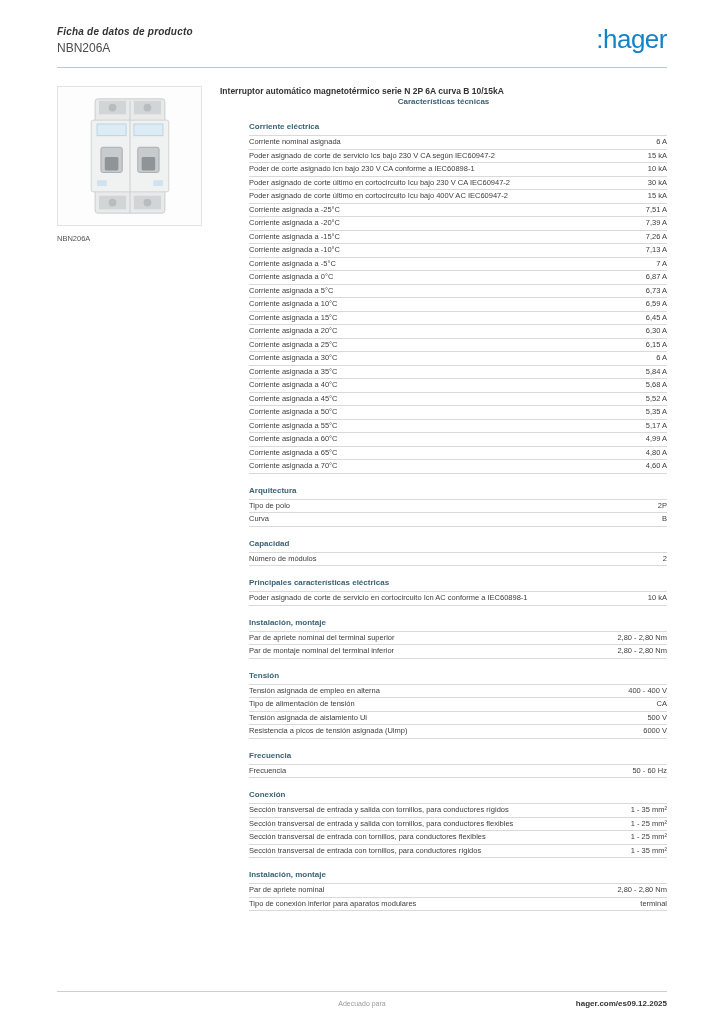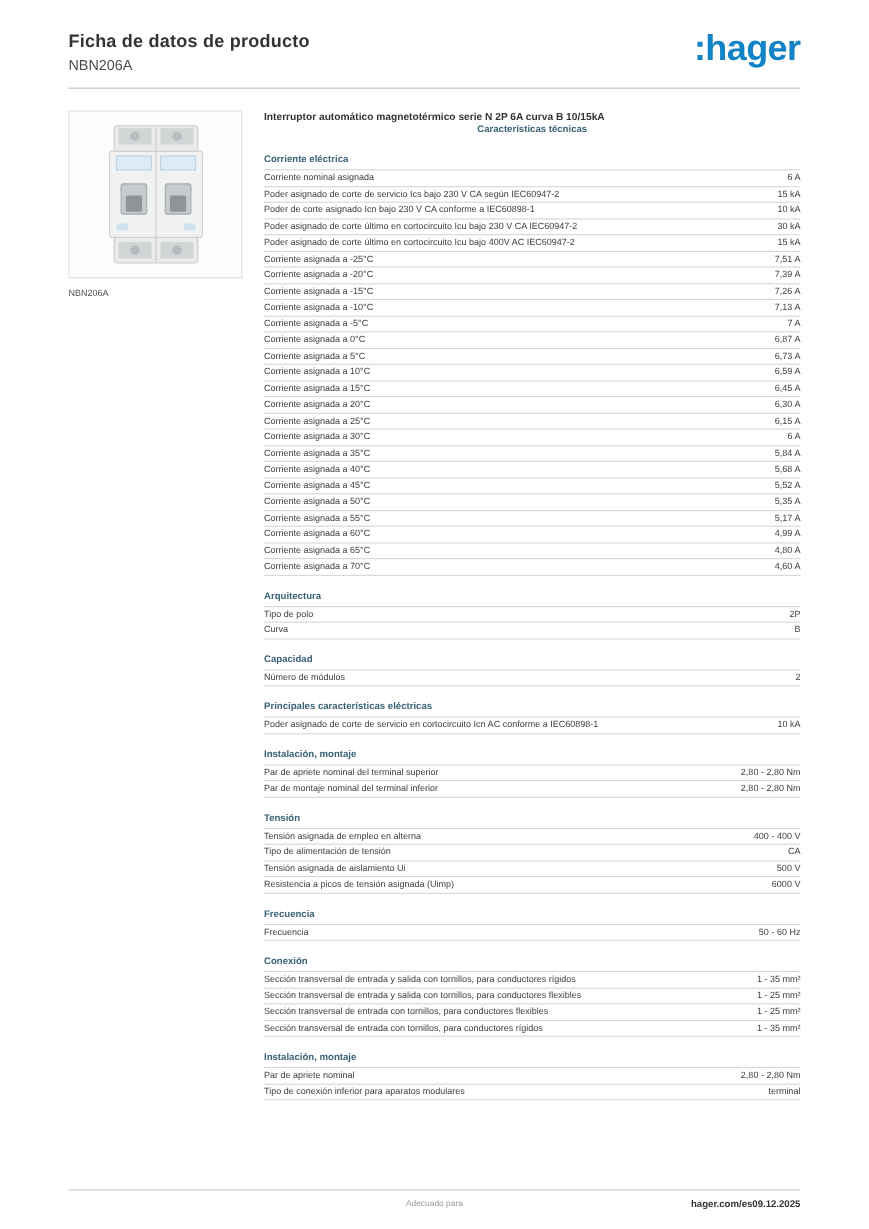--- a/index.html
+++ b/index.html
@@ -7,35 +7,35 @@
   body {
     width: 724px; height: 1024px;
     font-family: "Liberation Sans", sans-serif;
     color: #404040;
     position: relative;
     overflow: hidden;
   }
   .page { padding: 26px 57px 0 57px; }
 
   .doc-header { display: flex; justify-content: space-between; align-items: flex-start; }
-  .doc-title { font-size: 15px; font-weight: bold; color: #333; letter-spacing: 0.2px; }
+  .doc-title { font-size: 10px; font-weight: bold; color: #333; letter-spacing: 0.2px; font-style: italic; }
   .doc-subtitle { font-size: 12px; color: #4d4d4d; margin-top: 4px; }
-  .logo { font-size: 30px; font-weight: bold; color: var(--brand, #1283c7); letter-spacing: -0.5px; line-height: 1; }
+  .logo { font-size: 26px; font-weight: normal; color: var(--brand, #1283c7); letter-spacing: -0.5px; line-height: 1; }
   .header-rule { border: 0; border-top: 1px solid #b7c9d4; margin: 12px 0 0 0; }
 
   .main { display: flex; gap: 18px; margin-top: 18px; }
   .left-col { width: 145px; flex: 0 0 145px; }
   .image-box { height: 140px; border: 1px solid #e2e2e2; display: flex; align-items: center; justify-content: center; background: #fdfdfd; }
   .image-caption { margin-top: 8px; font-size: 7.5px; color: #555; }
 
   .right-col { flex: 1; min-width: 0; }
   .product-title { font-size: 8.5px; font-weight: bold; color: #333; line-height: 11px; }
   .tech-heading { font-size: 8px; font-weight: bold; color: var(--heading, #3a6276); margin-bottom: 16px; text-align: center; }
 
-  .spec-section { margin-bottom: 12px; }
+  .spec-section { margin-bottom: 12px; margin-left: 29px; }
   .section-title { font-size: 8px; font-weight: bold; color: var(--heading, #3a6276); margin-bottom: 3px; line-height: 10px; }
   .rows { border-top: 1px solid #d9d9d9; }
   .row {
     display: flex; justify-content: space-between; align-items: baseline; gap: 4px;
     padding: 1px 0;
     border-bottom: 1px solid #d9d9d9;
     font-size: 7.5px; line-height: 10.5px;
   }
   .row-value { white-space: nowrap; text-align: right; }
 

